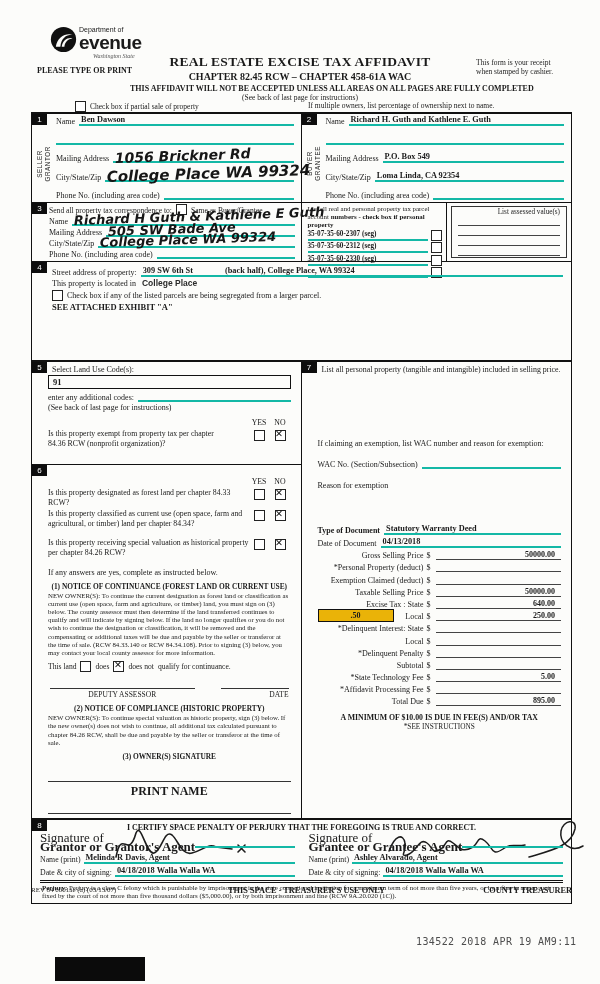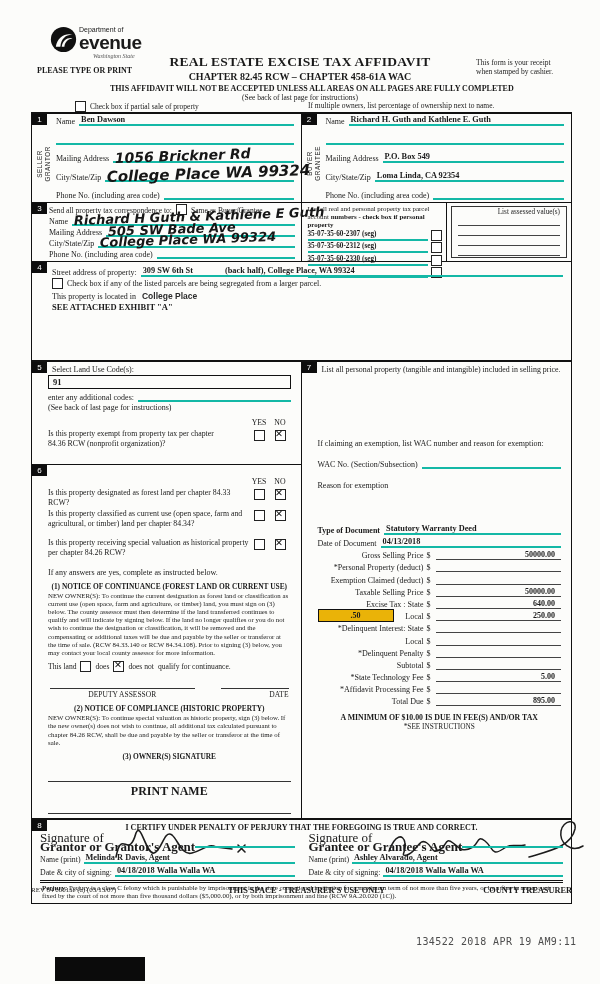--- a/index.html
+++ b/index.html
@@ -8,21 +8,21 @@
   
   .logo{left:50px;top:26px;display:flex;align-items:flex-start;gap:2px;}
   .logo-txt{line-height:1;}
   .logo-dept{font-size:7px;font-family:"Liberation Sans",sans-serif;}
   .logo-rev{font-size:19px;font-family:"Liberation Sans",sans-serif;font-weight:bold;letter-spacing:-0.5px;margin-top:0px;}
   .logo-state{font-size:6px;font-style:italic;color:#555;margin-top:1px;margin-left:14px;}
   .please{left:37px;top:66px;font-size:8px;font-weight:bold;}
   .titleblk{left:110px;top:54px;width:380px;text-align:center;}
   .title{font-size:13.5px;font-weight:bold;letter-spacing:0.3px;white-space:nowrap;}
   .subtitle{font-size:10px;font-weight:bold;margin-top:1px;white-space:nowrap;}
-  .warning{font-size:8px;font-weight:bold;margin-top:2px;white-space:nowrap;}
+  .warning{font-size:8px;font-weight:bold;margin-top:2px;white-space:nowrap;margin-left:20px;}
   .receipt{right:24px;top:58px;width:100px;font-size:7.5px;line-height:9px;}
   .seeback{left:0;top:93px;width:600px;text-align:center;font-size:7.5px;}
   .partialrow{left:75px;top:101px;font-size:7.5px;display:flex;align-items:center;gap:4px;}
   .multown{left:308px;top:101px;font-size:7.5px;}
   
   .cb{width:9px;height:9px;border:1px solid #222;display:inline-block;position:relative;background:#fff;flex:none;vertical-align:-1px;}
   .cb[data-checked="true"]::before{content:"✕";position:absolute;left:-0.5px;top:-2px;font-size:9.5px;font-weight:bold;color:#111;font-family:"DejaVu Sans",sans-serif;line-height:9px;}
   .num{position:absolute;top:0;left:0;width:15px;height:11px;background:#0d0d0d;color:#fff;font-size:8px;line-height:11px;text-align:center;font-family:"Liberation Sans",sans-serif;}
   .fl{flex:1;border-bottom:2px solid #14b8a6;min-height:9px;position:relative;}
   .bold{font-weight:bold;}
@@ -267,27 +267,27 @@
       </div>
     </div>
 
     <div class="rowC">
       <div class="num">4</div>
       <div style="padding-left:12px;">
         <div class="c4row">
             <span>Street address of property:</span>
             <span class="fl"><span class="val">309 SW  6th St</span><span class="val" style="margin-left:30px;">(back half), College Place, WA  99324</span></span>
           </div>
+        <div class="c4row">
+            <span>This property is located in</span>
+            <span class="fl" style="border-bottom:none;"><span class="sansval">College Place</span></span>
+          </div>
         <div class="c4row" style="gap:4px;align-items:center;">
             <span class="cb" data-checked="false"></span>
             <span>Check box if any of the listed parcels are being segregated from a larger parcel.</span>
-          </div>
-        <div class="c4row">
-            <span>This property is located in</span>
-            <span class="fl" style="border-bottom:none;"><span class="sansval">College Place</span></span>
           </div>
         <div class="c4row">
             <span class="bold" style="font-size:8.5px;">SEE ATTACHED EXHIBIT "A"</span>
           </div>
       </div>
     </div>
 
     <div class="rowD">
       <div class="colL">
 
@@ -445,21 +445,21 @@
             </div>
 
           <div class="minnote">A MINIMUM OF $10.00 IS DUE IN FEE(S) AND/OR TAX</div>
           <div class="seeinstr">*SEE INSTRUCTIONS</div>
         </div>
       </div>
     </div>
 
     <div class="rowE">
       <div class="num">8</div>
-      <div class="certify">I CERTIFY UNDER PENALTY OF PERJURY THAT THE FOREGOING IS TRUE AND CORRECT.</div>
+      <div class="certify">I CERTIFY SPACE PENALTY OF PERJURY THAT THE FOREGOING IS TRUE AND CORRECT.</div>
       <div class="sigcols">
         <div class="sigcol">
           <svg class="signsvg" style="left:70px;bottom:14px;" width="160" height="40" viewBox="0 0 160 40">
             <path d="M6 34 C 12 4, 18 38, 26 10 C 31 -2, 36 32, 44 30 C 52 28, 54 6, 62 12 C 68 17, 72 33, 82 30 C 94 27, 98 20, 106 24 L 122 26 M 128 22 l 7 7 m 0 -7 l -7 7" fill="none" stroke="#1c1c1c" stroke-width="1.6" stroke-linecap="round"></path>
           </svg>
           <div class="sigrow">
             <span class="siglabel"><span>Signature of</span><br><span class="bold">Grantor or Grantor's Agent</span></span>
             <span class="fl"></span>
           </div>
           <div class="nrow">

